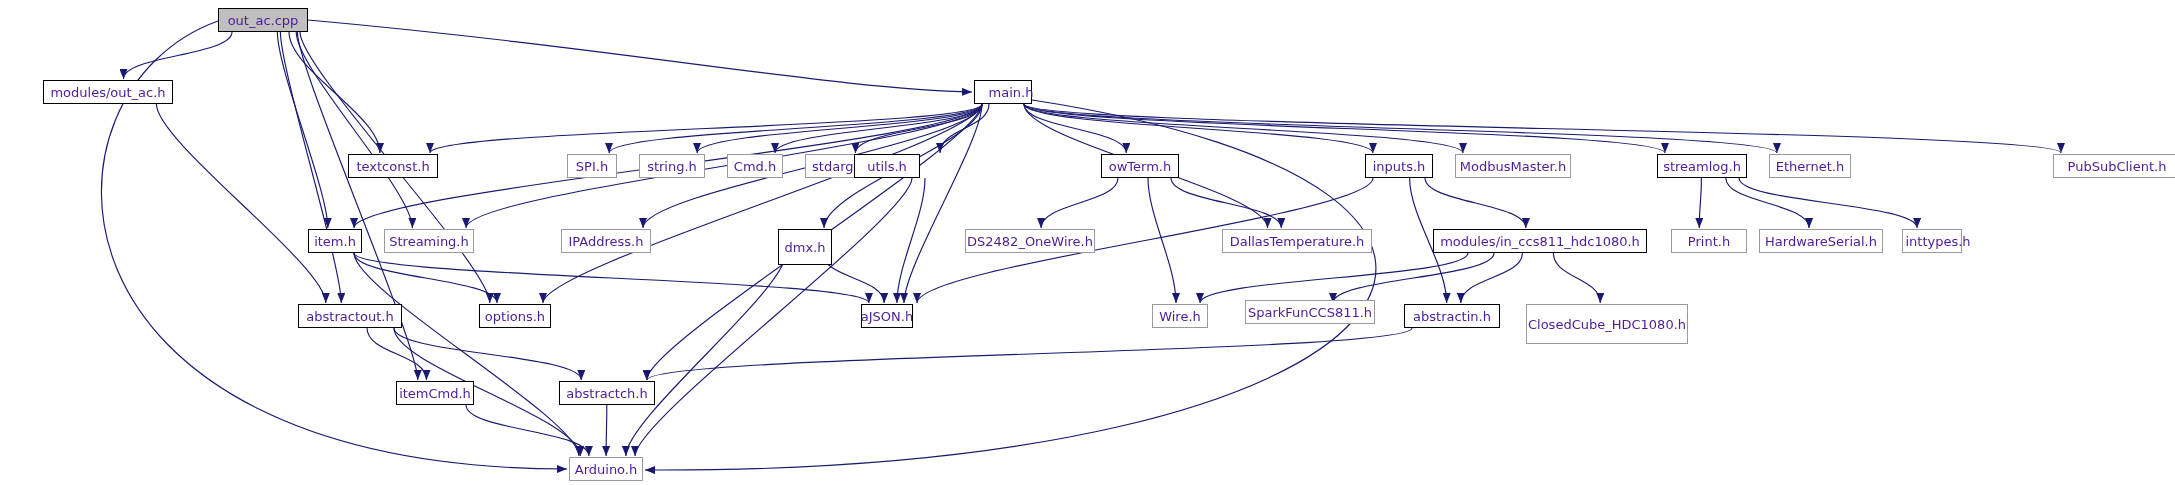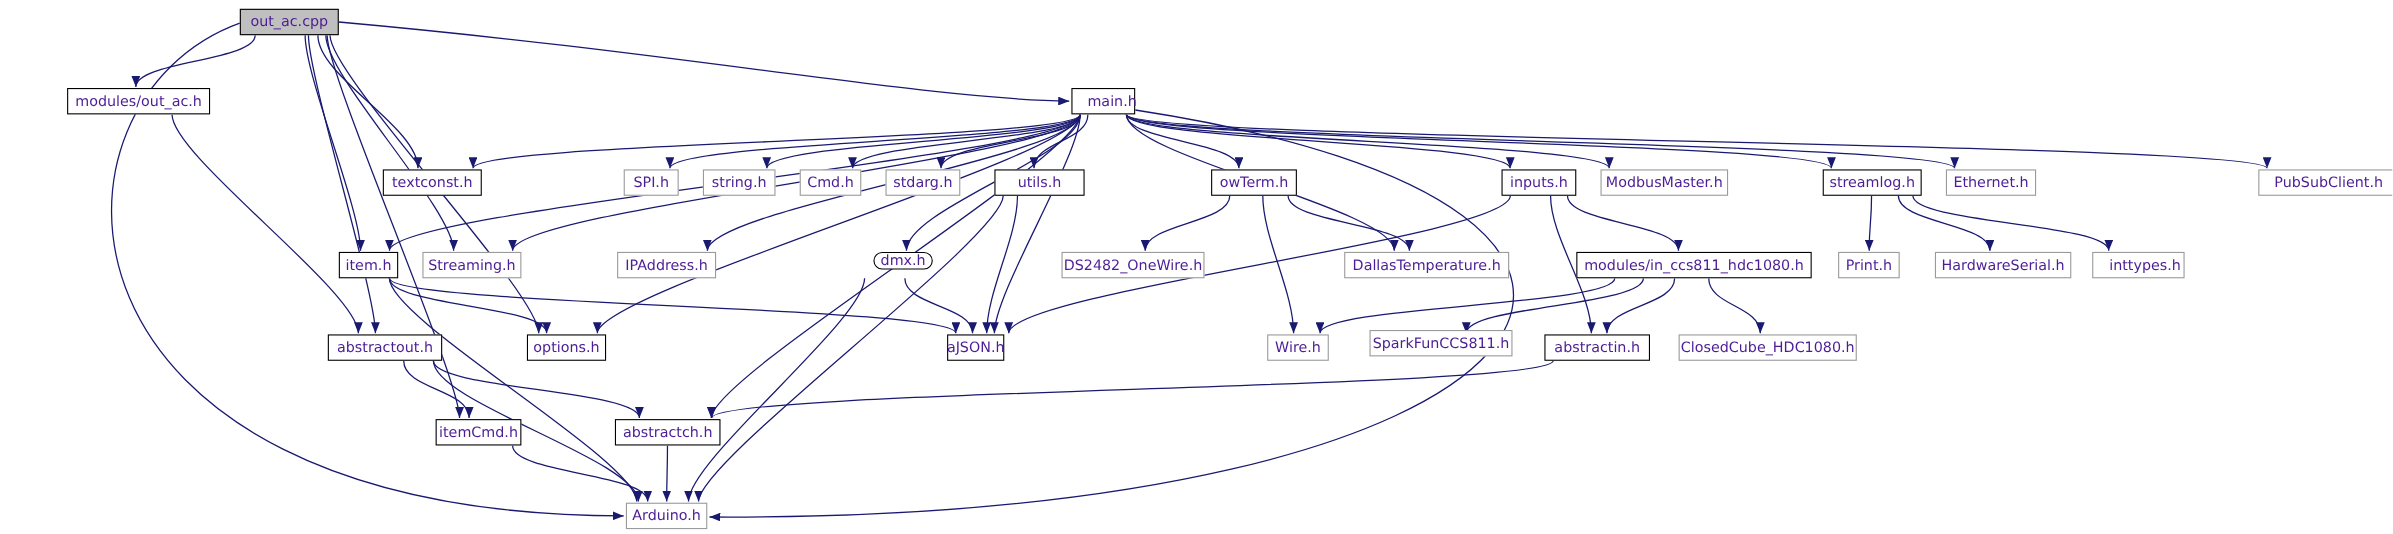--- a/index.html
+++ b/index.html
@@ -81,48 +81,48 @@
         <path d="M 367.0 328 C 367.0 354.0, 426.5 354.0, 426.5 380" class="edge" marker-end="url(#arrowhead)" stroke="#191970"></path>
         <path d="M 394.0 328 C 394.0 354.0, 581.3 354.0, 581.3 380" class="edge" marker-end="url(#arrowhead)" stroke="#191970"></path>
         <path d="M 394.0 328 C 394.0 366.0, 580.4 418.0, 580.4 456" class="edge" marker-end="url(#arrowhead)" stroke="#191970"></path>
         <path d="M 1412.0 328 C 1412.0 354.0, 647.0 354.0, 647.0 380" class="edge" marker-end="url(#arrowhead)" stroke="#191970"></path>
         <path d="M 606.8 405 C 606.8 430.5, 606.1 430.5, 606.1 456" class="edge" marker-end="url(#arrowhead)" stroke="#191970"></path>
         <path d="M 466.0 405 C 466.0 430.5, 588.9 430.5, 588.9 456" class="edge" marker-end="url(#arrowhead)" stroke="#191970"></path>
       </g>
   </svg>
   <div id="node-layer">
       <div class="node root" style="left: 218px; top: 8px; width: 90px; height: 24px;">out_ac.cpp</div>
-      <div class="node" style="left: 61px; top: 80px; width: 130px; height: 24px;">modules/out_ac.h</div>
+      <div class="node" style="left: 43px; top: 80px; width: 130px; height: 24px;">modules/out_ac.h</div>
       <div class="node" style="left: 974px; top: 80px; width: 58px; height: 24px; padding-left: 16px;">main.h</div>
       <div class="node" style="left: 348px; top: 154px; width: 90px; height: 24px;">textconst.h</div>
       <div class="node ext" style="left: 567px; top: 154px; width: 50px; height: 24px;">SPI.h</div>
       <div class="node ext" style="left: 639px; top: 154px; width: 66px; height: 24px;">string.h</div>
       <div class="node ext" style="left: 727px; top: 154px; width: 56px; height: 24px;">Cmd.h</div>
       <div class="node ext" style="left: 805px; top: 154px; width: 68px; height: 24px;">stdarg.h</div>
-      <div class="node" style="left: 904px; top: 154px; width: 82px; height: 24px; text-align: center;">utils.h</div>
+      <div class="node" style="left: 854px; top: 154px; width: 66px; height: 24px; text-align: center;">utils.h</div>
       <div class="node" style="left: 1101px; top: 154px; width: 78px; height: 24px;">owTerm.h</div>
       <div class="node" style="left: 1365px; top: 154px; width: 68px; height: 24px;">inputs.h</div>
       <div class="node ext" style="left: 1455px; top: 154px; width: 116px; height: 24px;">ModbusMaster.h</div>
       <div class="node" style="left: 1657px; top: 154px; width: 90px; height: 24px;">streamlog.h</div>
       <div class="node ext" style="left: 1769px; top: 154px; width: 82px; height: 24px;">Ethernet.h</div>
       <div class="node ext" style="left: 2053px; top: 154px; width: 128px; height: 24px;">PubSubClient.h</div>
       <div class="node" style="left: 308px; top: 229px; width: 54px; height: 24px;">item.h</div>
       <div class="node ext" style="left: 384px; top: 229px; width: 90px; height: 24px;">Streaming.h</div>
       <div class="node ext" style="left: 561px; top: 229px; width: 90px; height: 24px;">IPAddress.h</div>
-      <div class="node" style="left: 794px; top: 229px; width: 54px; height: 16px; border-radius: 12px;">dmx.h</div>
+      <div class="node" style="left: 778px; top: 229px; width: 54px; height: 36px;">dmx.h</div>
       <div class="node ext" style="left: 965px; top: 229px; width: 130px; height: 24px;">DS2482_OneWire.h</div>
       <div class="node ext" style="left: 1222px; top: 229px; width: 150px; height: 24px;">DallasTemperature.h</div>
       <div class="node" style="left: 1433px; top: 229px; width: 214px; height: 24px;">modules/in_ccs811_hdc1080.h</div>
-      <div class="node ext" style="left: 1671px; top: 229px; width: 56px; height: 24px;">Print.h</div>
+      <div class="node ext" style="left: 1671px; top: 229px; width: 76px; height: 24px;">Print.h</div>
       <div class="node ext" style="left: 1759px; top: 229px; width: 124px; height: 24px;">HardwareSerial.h</div>
-      <div class="node ext" style="left: 1902px; top: 229px; width: 84px; height: 24px; padding-left: 12px;">inttypes.h</div>
+      <div class="node ext" style="left: 1902px; top: 229px; width: 60px; height: 24px; padding-left: 12px;">inttypes.h</div>
       <div class="node" style="left: 298px; top: 304px; width: 104px; height: 24px;">abstractout.h</div>
       <div class="node" style="left: 479px; top: 304px; width: 72px; height: 24px;">options.h</div>
       <div class="node" style="left: 861px; top: 304px; width: 52px; height: 24px;">aJSON.h</div>
       <div class="node ext" style="left: 1152px; top: 304px; width: 56px; height: 24px;">Wire.h</div>
       <div class="node ext" style="left: 1245px; top: 300px; width: 130px; height: 24px;">SparkFunCCS811.h</div>
       <div class="node" style="left: 1404px; top: 304px; width: 96px; height: 24px;">abstractin.h</div>
-      <div class="node ext" style="left: 1526px; top: 304px; width: 162px; height: 24px;">ClosedCube_HDC1080.h</div>
+      <div class="node ext" style="left: 1526px; top: 304px; width: 162px; height: 40px;">ClosedCube_HDC1080.h</div>
       <div class="node" style="left: 396px; top: 381px; width: 78px; height: 24px;">itemCmd.h</div>
       <div class="node" style="left: 559px; top: 381px; width: 96px; height: 24px;">abstractch.h</div>
       <div class="node ext" style="left: 569px; top: 457px; width: 74px; height: 24px;">Arduino.h</div>
     </div>
 </div>
 
 </body></html>

